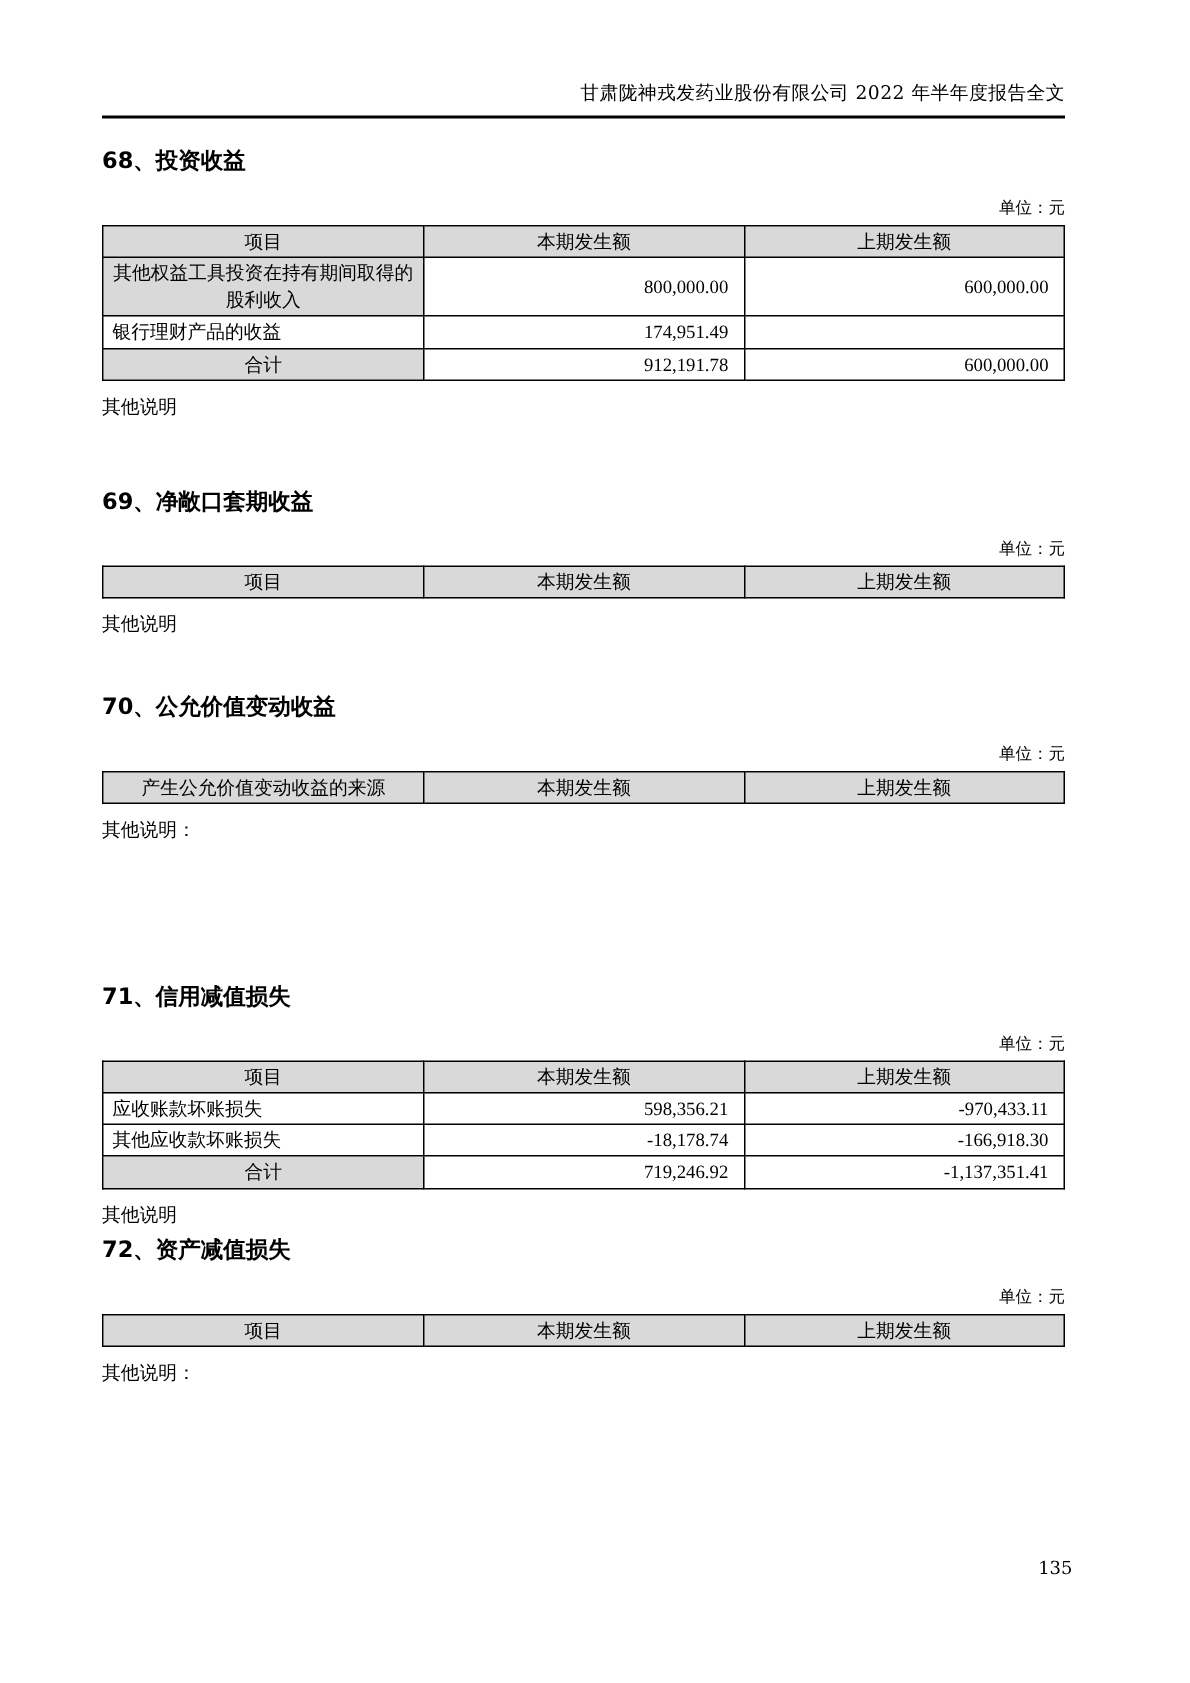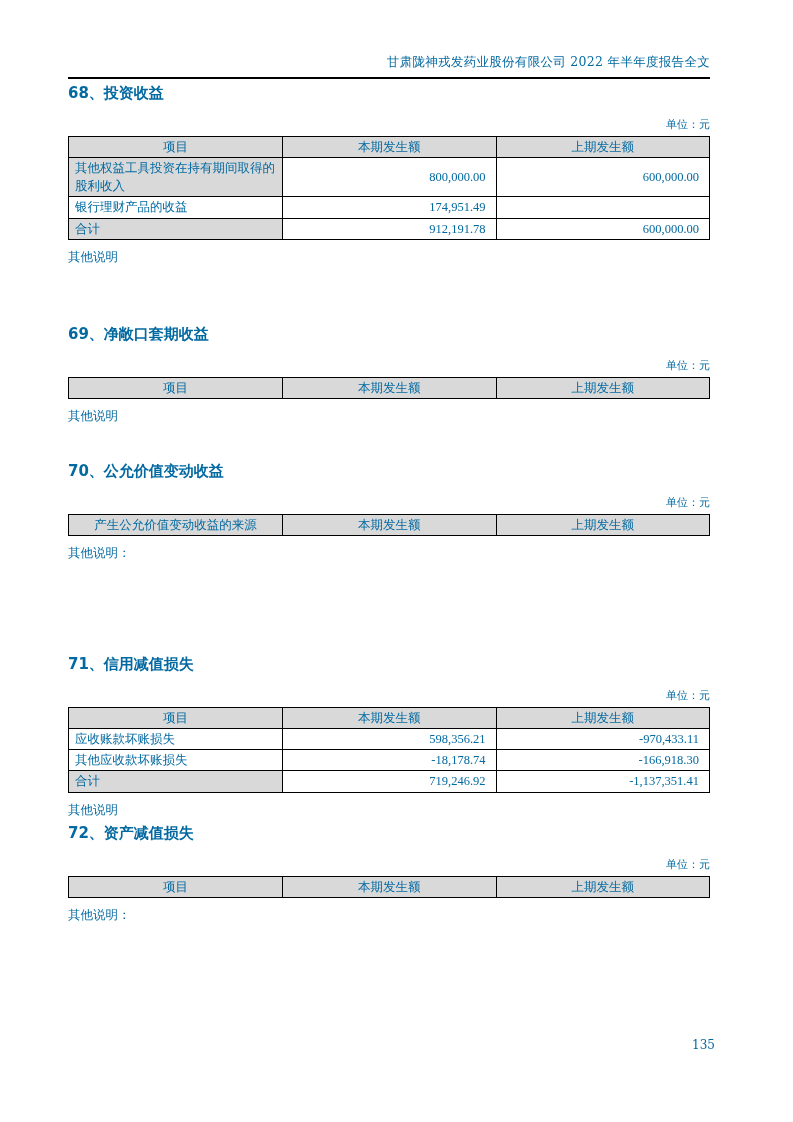--- a/index.html
+++ b/index.html
@@ -2,21 +2,21 @@
 <html><head>
 <meta charset="utf-8">
 <style>
   * { margin: 0; padding: 0; box-sizing: border-box; }
   html, body { background: #ffffff; }
   .page {
     position: relative;
     width: 793px;
     height: 1122px;
     background: #ffffff;
-    color: #0369a1;
+    color: #000000;
     font-family: "DejaVu Serif", "Liberation Serif", serif;
     overflow: hidden;
   }
   .doc-header {
     position: absolute;
     left: 68px;
     right: 83px;
     top: 0;
     padding-top: 54px;
     padding-bottom: 6px;
@@ -60,37 +60,37 @@
     background: #d9d9d9;
     font-weight: normal;
     text-align: center;
     height: 20px;
     padding: 1px 4px;
     margin-top: 42px;
   }
   .fin td { height: 19px; }
   .fin td.item { text-align: left; padding: 1px 6px; }
   .fin td.num  { text-align: right; padding: 1px 10px; font-family: Liberation Serif, serif; }
-  .fin td.shade { background: #d9d9d9; }
+  .fin td.shade { background: #d9d9d9; text-align: center; }
   .note { font-size: 12.5px; margin-top: 9px; }
   .page-number {
     position: absolute;
     right: 78px;
     top: 1038px;
     font-size: 12px;
   }
 </style>
 </head>
 <body>
 
 <div class="page">
 
   <div class="doc-header">甘肃陇神戎发药业股份有限公司 2022 年半年度报告全文</div>
 
-  <div class="section" style="top:84px">
+  <div class="section" style="top:98px">
     <h2 class="section-title">68、投资收益</h2>
     <div class="unit">单位：元</div>
     <table class="fin">
       <colgroup>
           <col class="c1">
           <col class="c2">
           <col class="c3">
         </colgroup>
       <thead>
         <tr>

